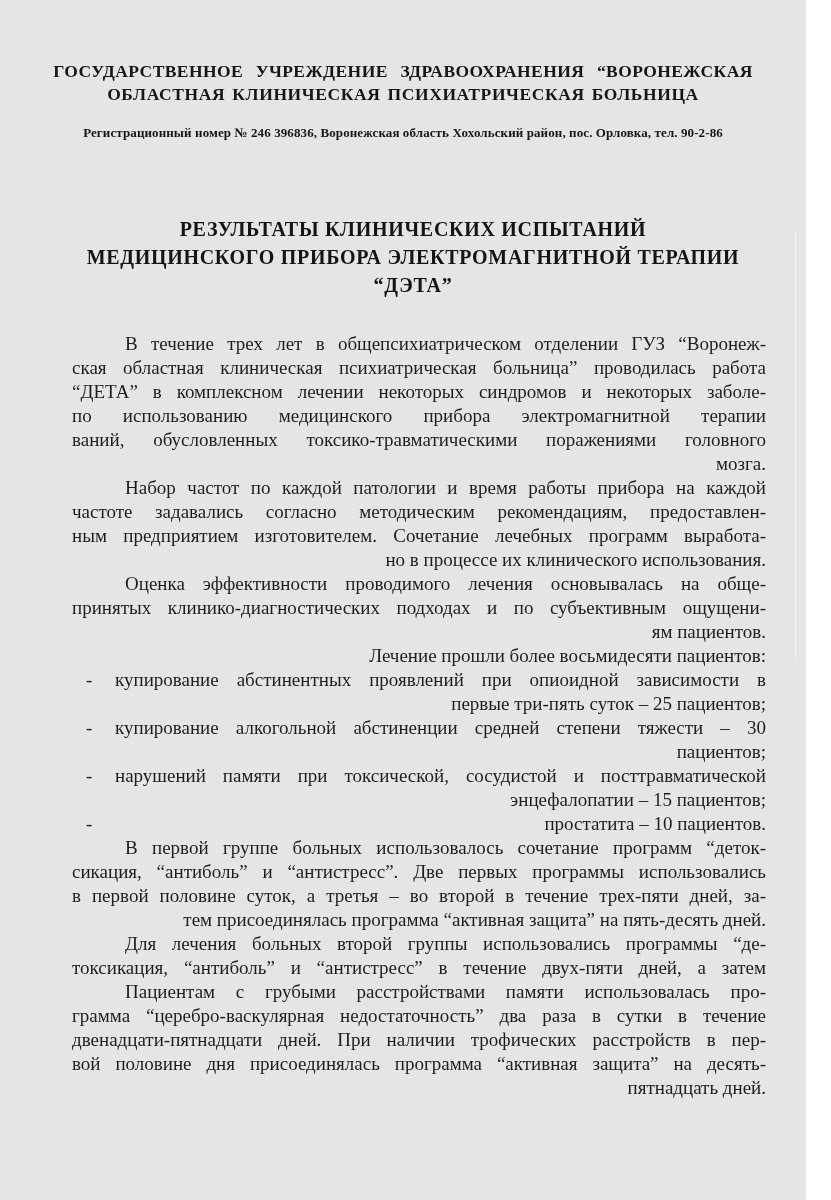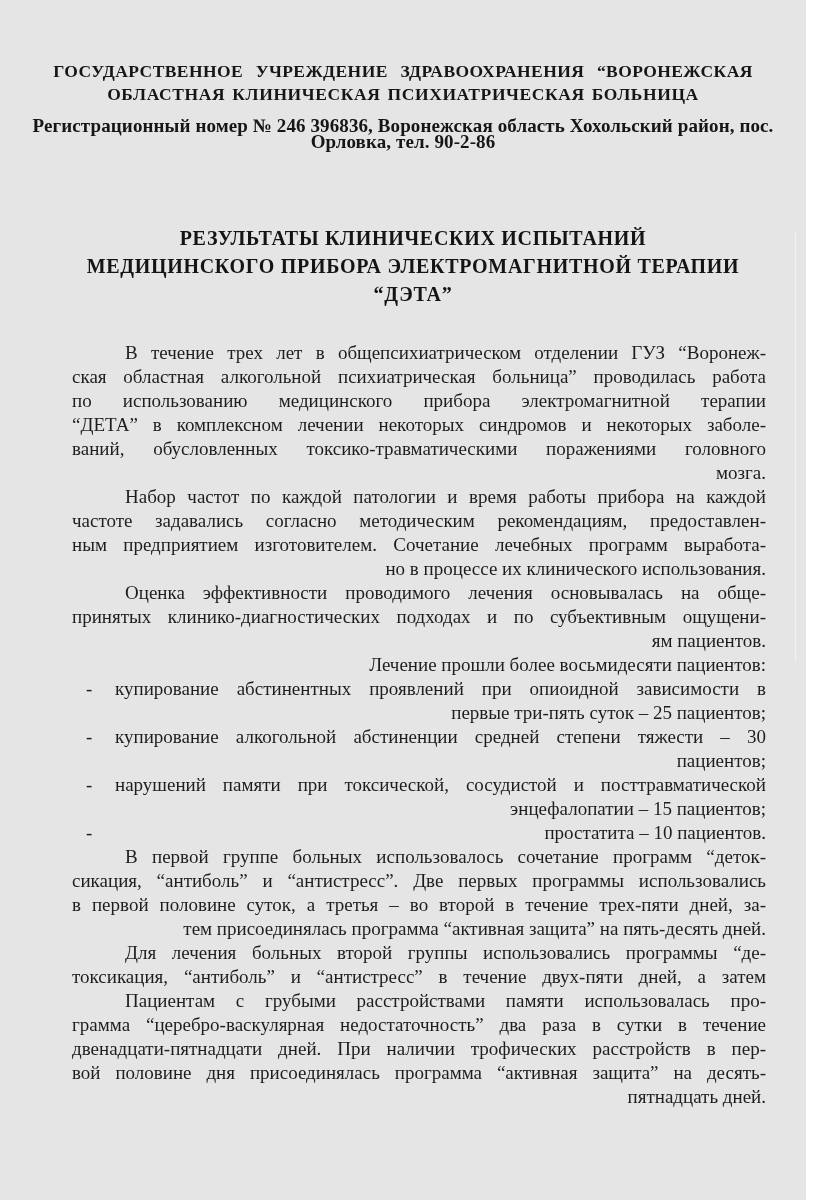--- a/index.html
+++ b/index.html
@@ -29,23 +29,23 @@
     letter-spacing: 0.4px;
     word-spacing: 8px;
   }
   .org-line-2 {
     font-size: 17.5px;
     line-height: 23px;
     letter-spacing: 0.6px;
     word-spacing: 2px;
   }
   .reg-line {
-    font-size: 19px;
+    font-size: 13px;
     line-height: 16px;
-    margin-top: 12px;
+    margin-top: 19px;
     letter-spacing: 0.1px;
   }
   
   .doc-title {
     margin-top: 74px;
     text-align: center;
     font-weight: bold;
     font-size: 20px;
     line-height: 28px;
     letter-spacing: 0.7px;
@@ -110,23 +110,23 @@
 
   <div class="doc-title">
     <div>РЕЗУЛЬТАТЫ КЛИНИЧЕСКИХ ИСПЫТАНИЙ</div>
     <div>МЕДИЦИНСКОГО ПРИБОРА ЭЛЕКТРОМАГНИТНОЙ ТЕРАПИИ</div>
     <div>“ДЭТА”</div>
   </div>
 
   <div class="document-body">
       <div class="para">
         <div class="line just first">В течение трех лет в общепсихиатрическом отделении ГУЗ “Воронеж-</div>
-        <div class="line just">ская областная алкогольной психиатрическая больница” проводилась работа</div>
+        <div class="line just">ская областная клиническая психиатрическая больница” проводилась работа</div>
+        <div class="line just">“ДЕТА” в комплексном лечении некоторых синдромов и некоторых заболе-</div>
         <div class="line just">по использованию медицинского прибора электромагнитной терапии</div>
-        <div class="line just">“ДЕТА” в комплексном лечении некоторых синдромов и некоторых заболе-</div>
         <div class="line just">ваний, обусловленных токсико-травматическими поражениями головного</div>
         <div class="line">мозга.</div>
       </div>
       <div class="para">
         <div class="line just first">Набор частот по каждой патологии и время работы прибора на каждой</div>
         <div class="line just">частоте задавались согласно методическим рекомендациям, предоставлен-</div>
         <div class="line just">ным предприятием изготовителем. Сочетание лечебных программ выработа-</div>
         <div class="line">но в процессе их клинического использования.</div>
       </div>
       <div class="para">

